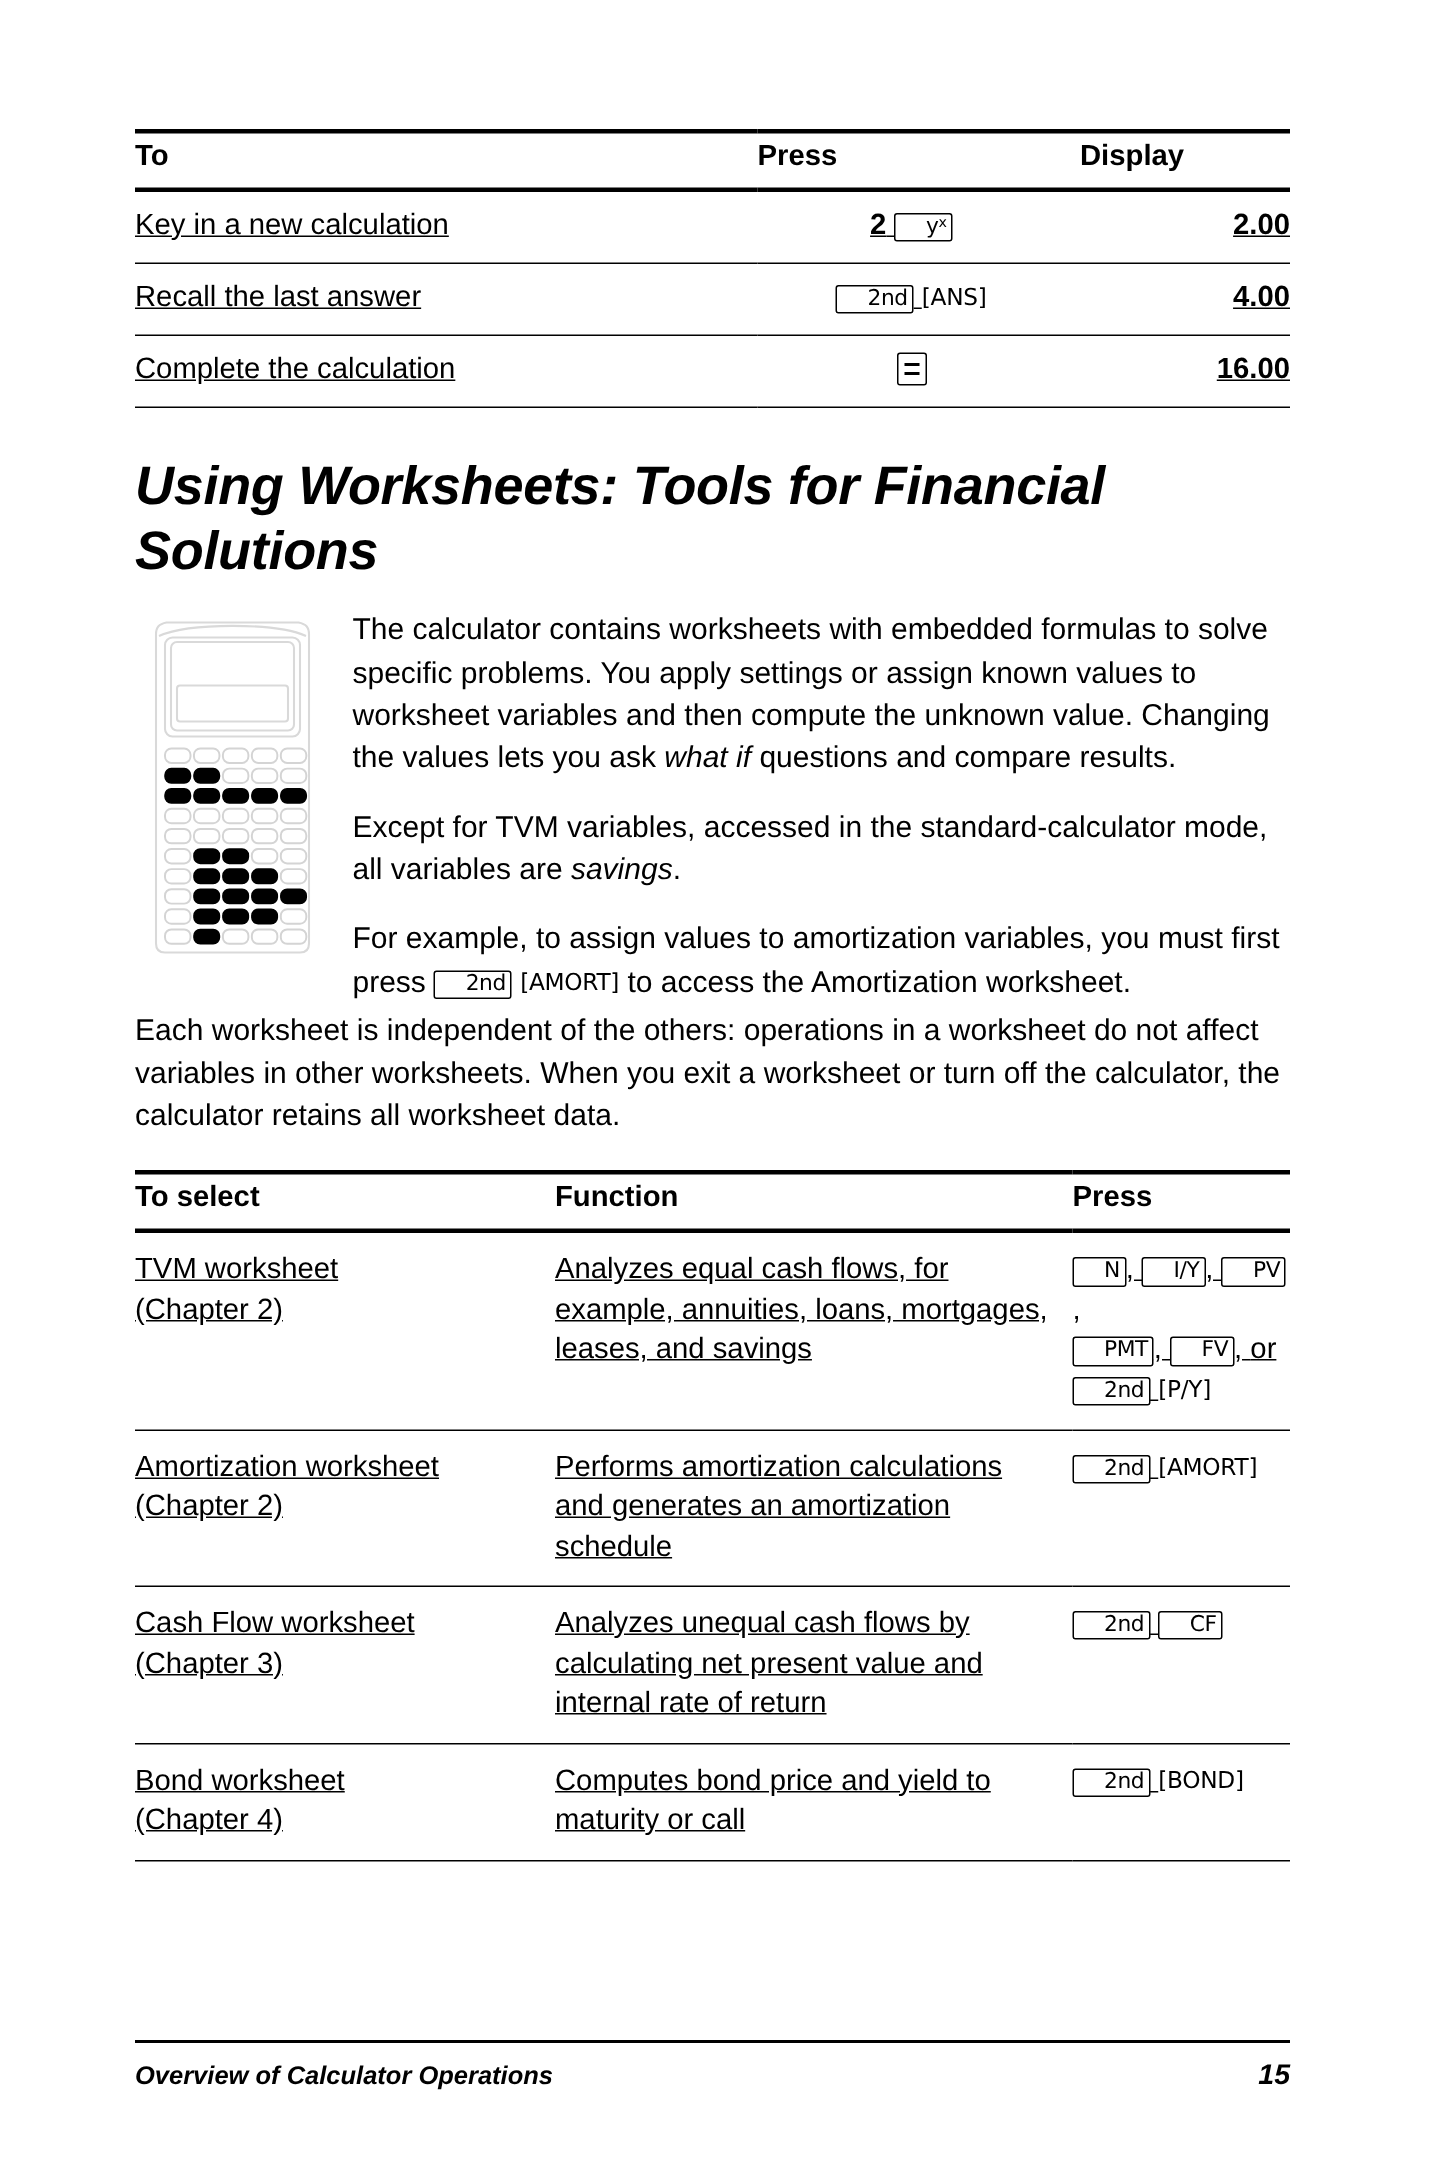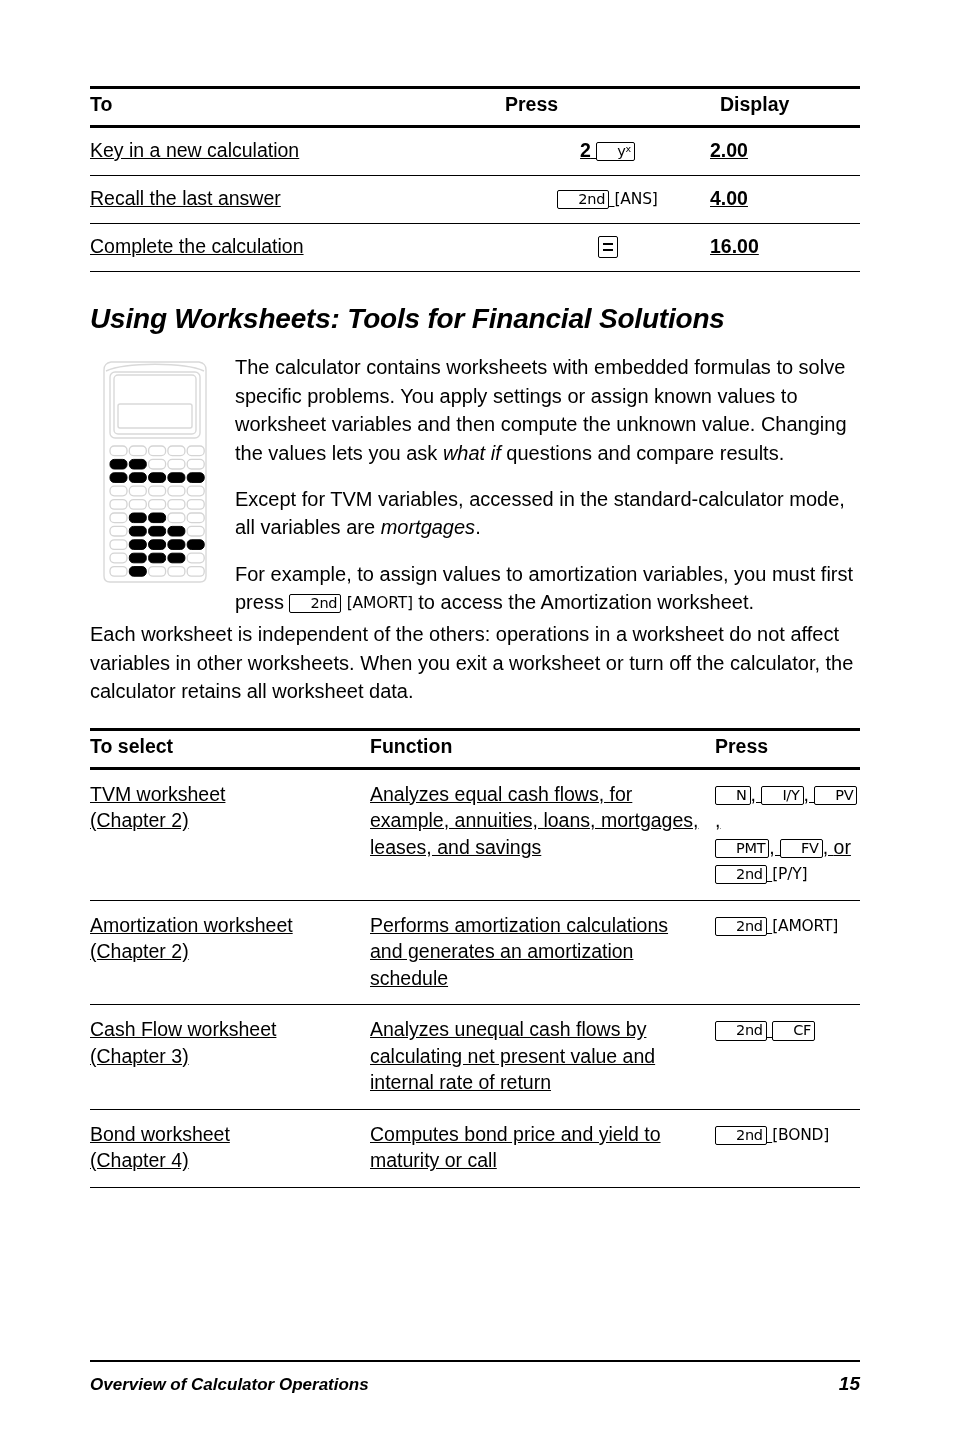--- a/index.html
+++ b/index.html
@@ -45,29 +45,29 @@
     border-bottom: 1.6px solid #000;
     line-height: 1.33;
     text-decoration: underline;
   }
   table.doc-table tr:last-child td { border-bottom: 1.6px solid #000; }
 
   
   #table-one { margin-top: 86px; }
   #table-one th.c1, #table-one td.c1 { width: 415px; }
   #table-one th.c2, #table-one td.c2 { width: 205px; text-align: left; }
-  #table-one th.c3, #table-one td.c3 { width: 150px; text-align: left; }
+  #table-one th.c3, #table-one td.c3 { width: 150px; text-align: right; }
   #table-one td.c2 { text-align: center; }
   #table-one td.c3 { font-weight: bold; }
   #table-one td { padding: 10px 0 11px 0; }
   #table-one th.c3 { text-align: left; padding-left: 10px;}
 
   
   h1.section-title {
-    font-size: 28px;
+    font-size: 36px;
     font-style: italic;
     font-weight: bold;
     margin: 30px 0 12px 0;
     letter-spacing: -0.2px;
     line-height: 1.2;
   }
 
   
   .intro-block {
     position: relative;
@@ -269,21 +269,21 @@
             <rect x="33.30" y="210.60" width="17" height="9.6" rx="4.2" class="kb-dark"></rect>
             <rect x="52.60" y="210.60" width="17" height="9.6" rx="4.2" class="kb-light"></rect>
             <rect x="71.90" y="210.60" width="17" height="9.6" rx="4.2" class="kb-light"></rect>
             <rect x="91.20" y="210.60" width="17" height="9.6" rx="4.2" class="kb-light"></rect>
           </g>
       </svg>
     </div>
 
     <div class="intro-text">
       <p><span>The calculator contains worksheets with embedded formulas to solve specific problems. You apply settings or assign known values to worksheet variables and then compute the unknown value. Changing the values lets you ask </span><em>what if</em><span> questions and compare results.</span></p>
-      <p><span>Except for TVM variables, accessed in the standard-calculator mode, all variables are </span><em>mortgages</em><span>.</span></p>
+      <p><span>Except for TVM variables, accessed in the standard-calculator mode, all variables are </span><em>savings</em><span>.</span></p>
       <p><span>For example, to assign values to amortization variables, you must first press </span><span class="key">2nd</span>&nbsp;<span class="brk">[AMORT]</span><span> to access the Amortization worksheet.</span></p>
     </div>
   </div>
 
   <div class="wide-para">
     <p>Each worksheet is independent of the others: operations in a worksheet do not affect variables in other worksheets. When you exit a worksheet or turn off the calculator, the calculator retains all worksheet data.</p>
   </div>
 
   <table class="doc-table" id="table-two">
     <thead>

